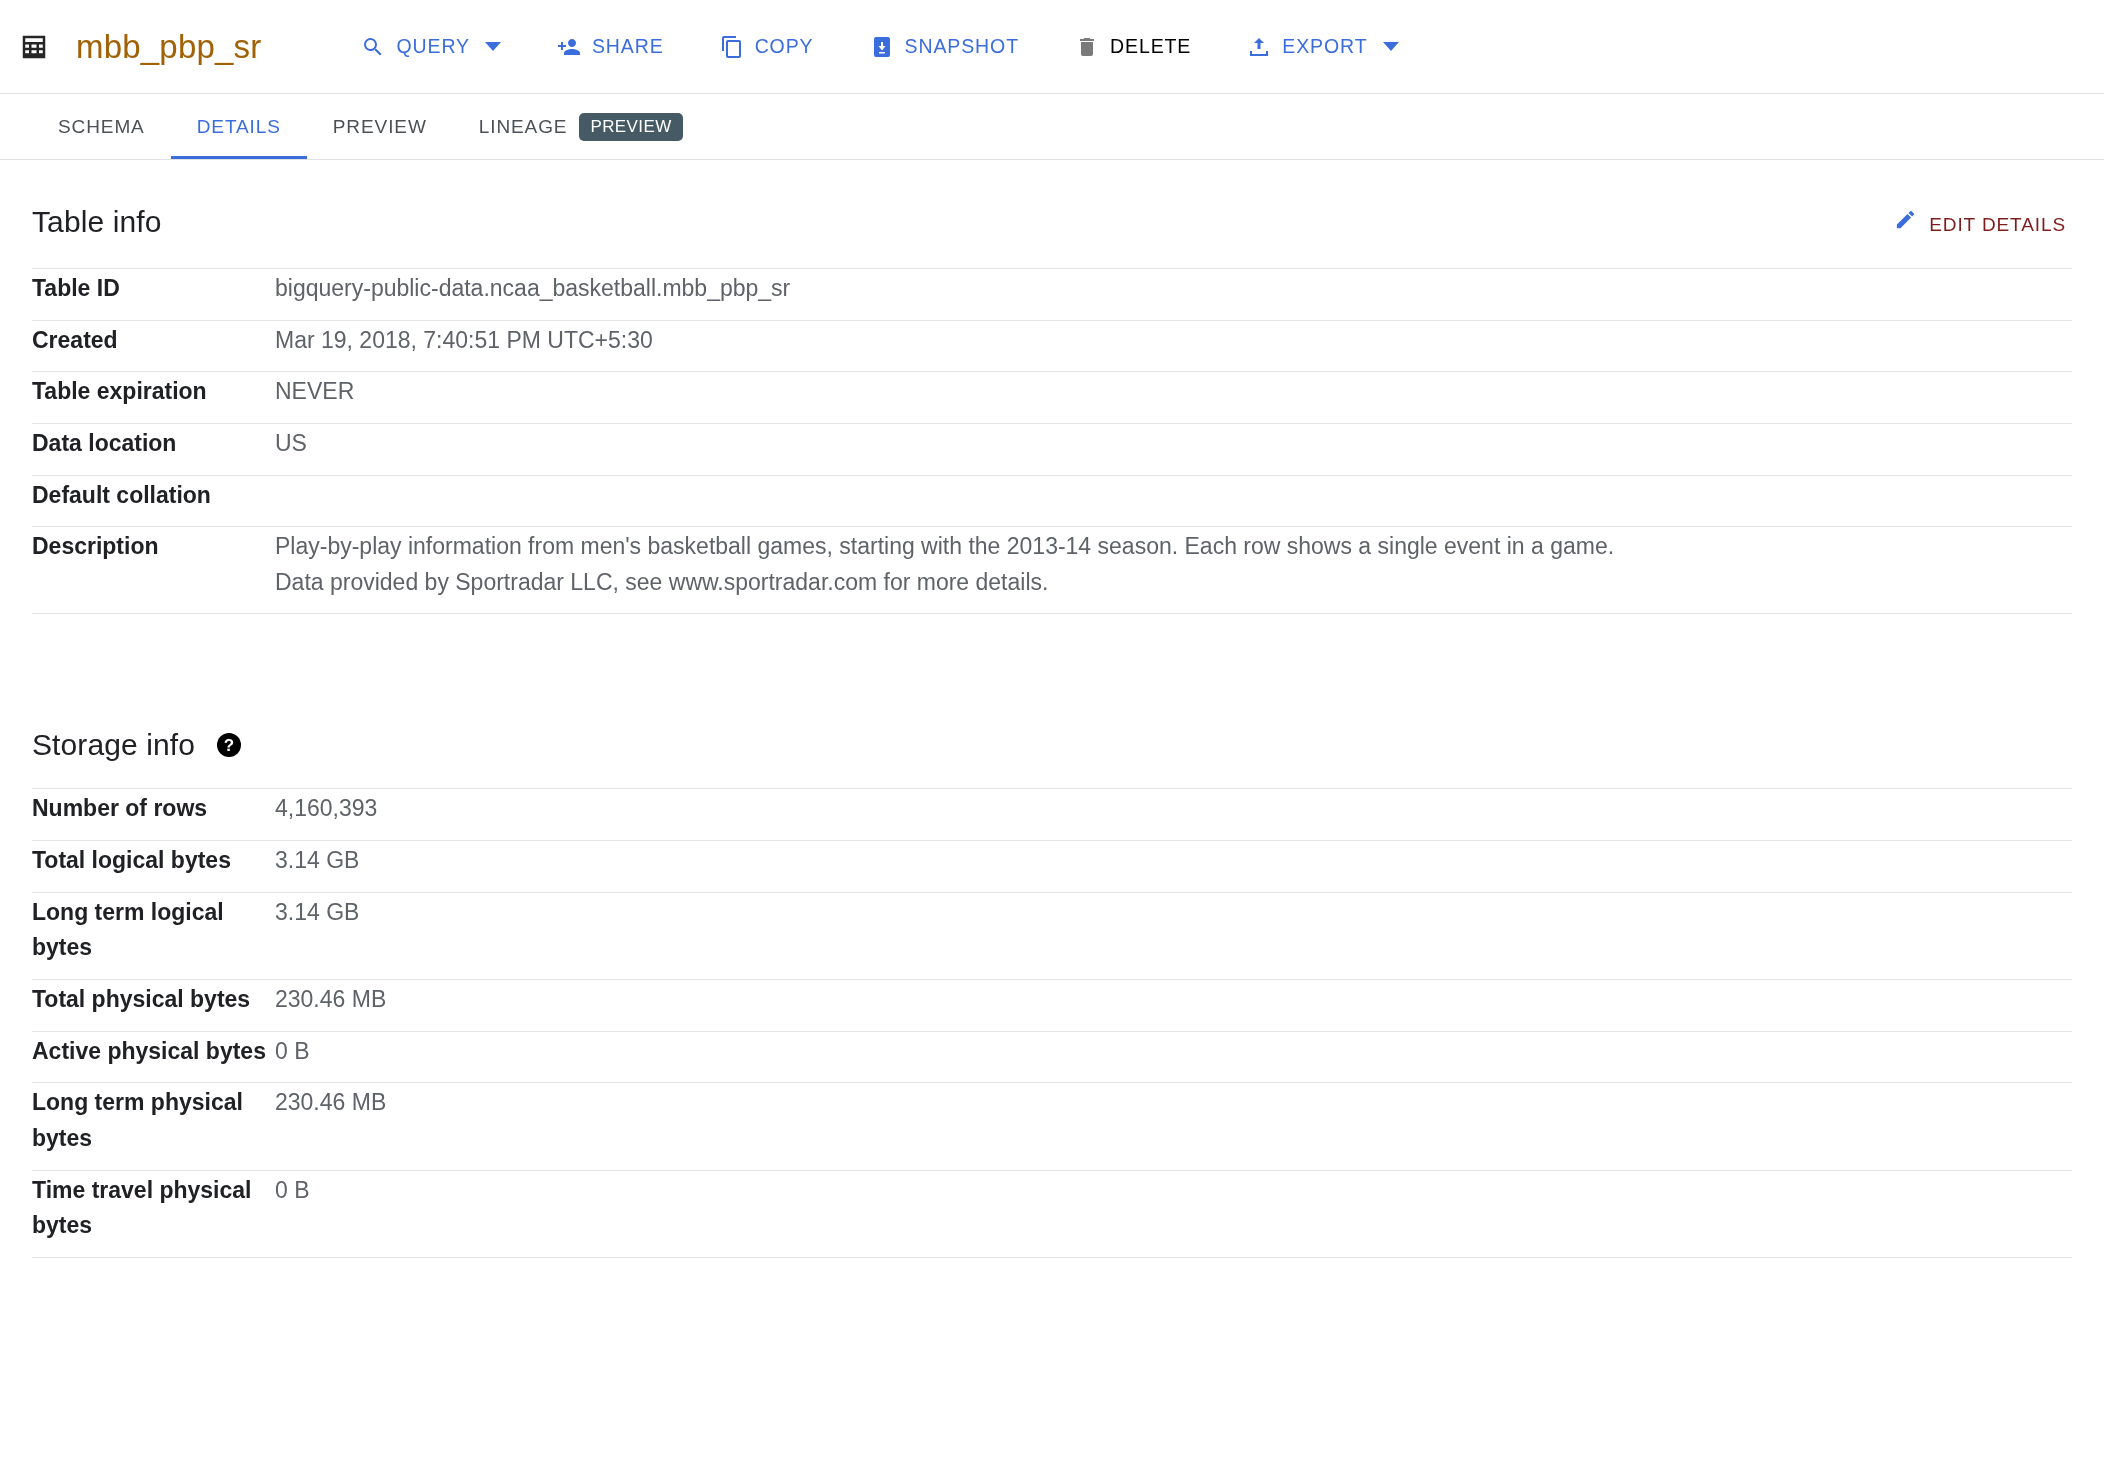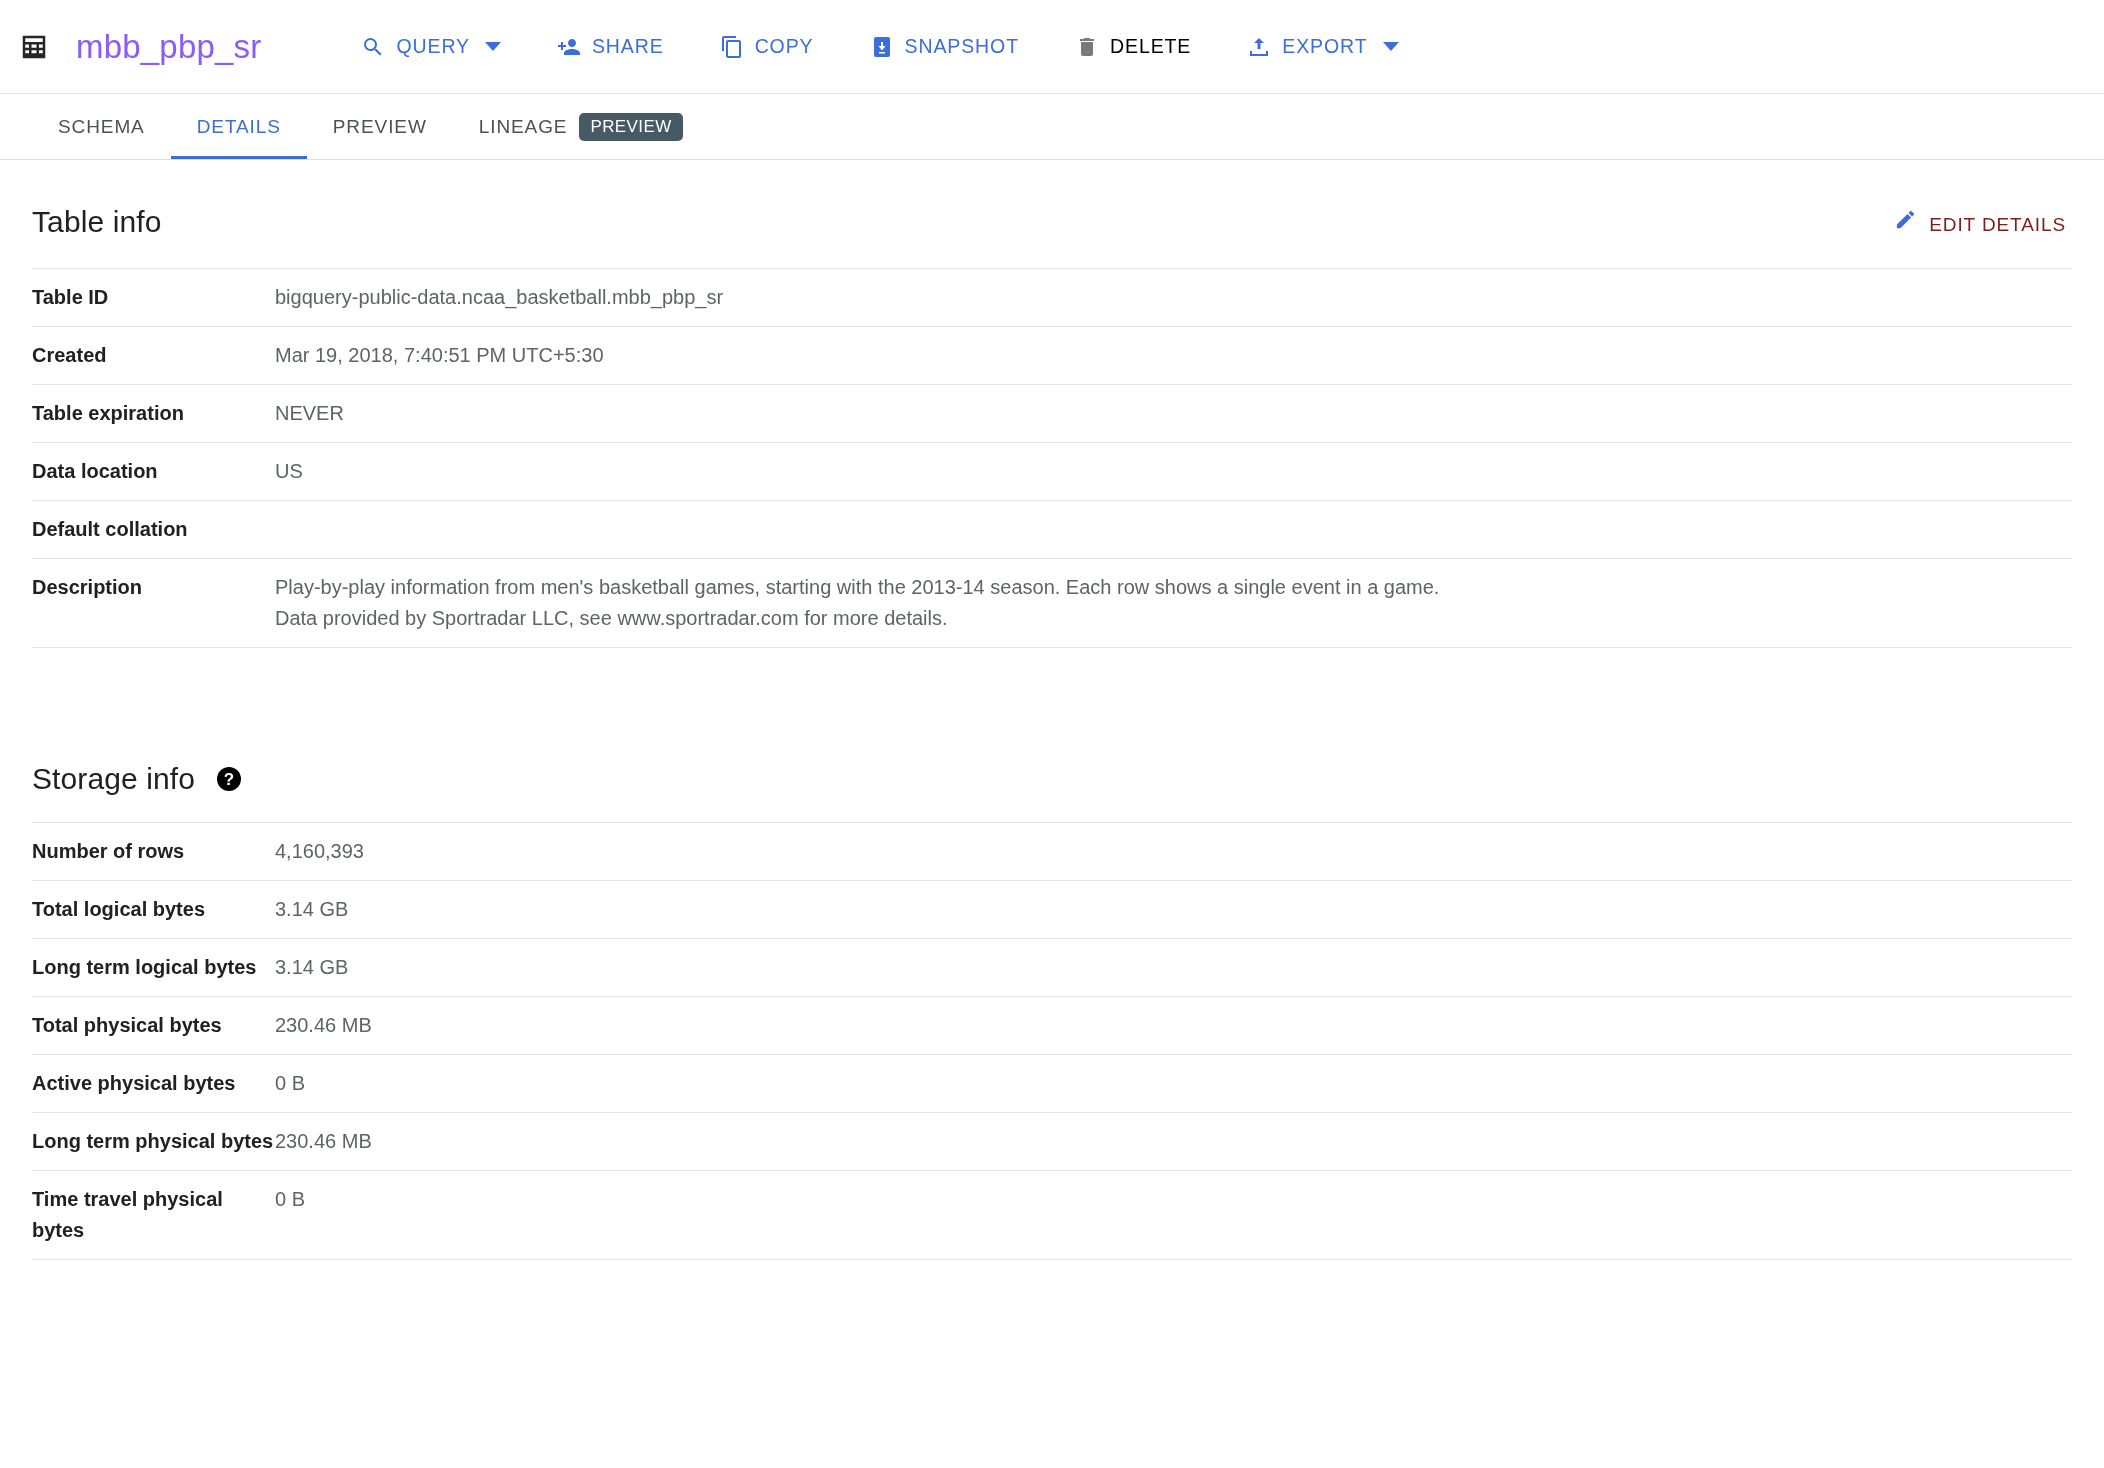--- a/index.html
+++ b/index.html
@@ -21,21 +21,21 @@
     border-bottom: 1px solid #e0e0e0;
   }
   .table-icon {
     width: 40px; height: 40px;
     display: flex; align-items: center; justify-content: center;
     flex: 0 0 auto;
   }
   .page-title {
     font-size: 33px;
     font-weight: 400;
-    color: #8b5cf6;
+    color: #a16207;
     margin-left: 22px;
     letter-spacing: .2px;
     white-space: nowrap;
   }
   .tool-actions {
     display: flex;
     align-items: center;
     margin-left: 86px;
   }
   .tool-btn {
@@ -150,23 +150,23 @@
   }
 
   table.info {
     width: 100%;
     border-collapse: collapse;
     table-layout: fixed;
   }
   table.info tr { border-top: 1px solid #e4e4e4; }
   table.info tr:last-child { border-bottom: 1px solid #e4e4e4; }
   table.info td {
-    padding: 13px 0 13px 0;
+    padding: 2px 0 13px 0;
     vertical-align: top;
-    font-size: 20px;
+    font-size: 23px;
     line-height: 1.55;
   }
   td.k {
     width: 243px;
     font-weight: 700;
     color: #202124;
     padding-right: 16px;
   }
   td.v {
     color: #5f6368;

